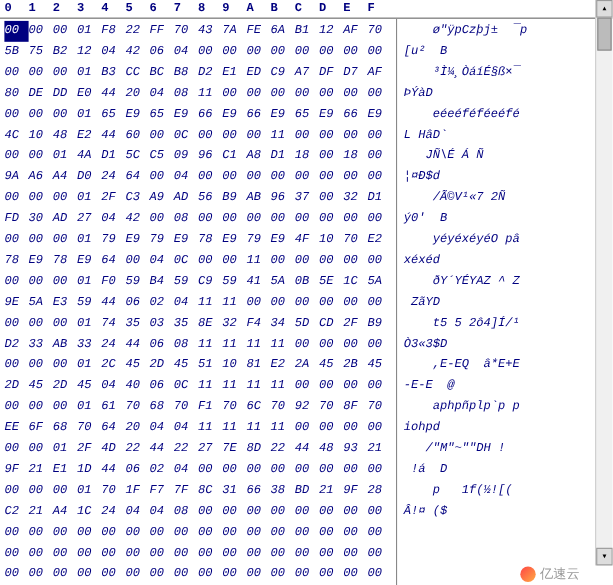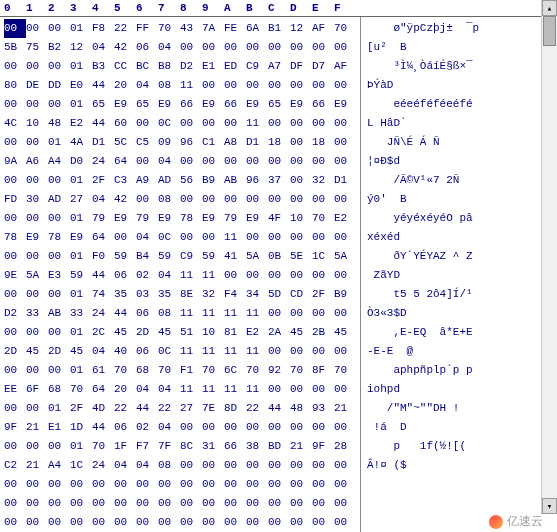--- a/index.html
+++ b/index.html
@@ -1,30 +1,30 @@
 <!DOCTYPE html>
 <html><head>
 <meta charset="utf-8">
 <style>
   * { margin: 0; padding: 0; box-sizing: border-box; }
   body { font-family: "Courier New", monospace; font-size: 11px; background: #fff; color: #000080; width: 557px; height: 532px; overflow: hidden; position: relative; }
   .hexview { display: flex; flex-direction: column; height: 100%; }
   .header { display: flex; border-bottom: 1px solid #666; padding: 2px 4px; font-weight: bold; color: #000080; }
   .header span { display: inline-block; width: 22px; text-align: left; }
-  .body { display: flex; flex: 1; overflow: hidden; }
+  .body { display: flex; flex: 1; overflow: hidden; font-style: italic; }
   .hexcols { padding: 2px 4px; border-right: 1px solid #888; line-height: 19px; white-space: pre; color: #000080; }
   .hexrow { display: block; }
   .hexrow span { display: inline-block; width: 22px; text-align: left; cursor: text; }
   .hexrow span.sel { background: #000080; color: #fff; }
   .ascii { padding: 2px 6px; line-height: 19px; white-space: pre; color: #000080; flex:1; }
   .ascii div { height: 19px; cursor: text; }
   .scrollbar { position: absolute; right: 0; top: 0; bottom: 18px; width: 16px; background: #f0f0f0; border-left: 1px solid #ccc; }
   .scroll-btn { height: 16px; background: #ddd; border: 1px solid #999; display:flex; align-items:center; justify-content:center; font-size:9px; color:#000; }
   .scroll-thumb { position:absolute; top:16px; left:1px; right:1px; height:30px; background:#bbb; border:1px solid #888; }
-  .watermark { position: absolute; right: 14px; bottom: 2px; font-size: 12px; font-family: Arial, sans-serif; color: #999; display:flex; align-items:center; gap:4px; }
+  .watermark { position: absolute; right: 30px; bottom: 2px; font-size: 12px; font-family: Arial, sans-serif; color: #999; display:flex; align-items:center; gap:4px; }
   .watermark .logo { width:14px; height:14px; background: linear-gradient(135deg,#f44,#fa4); border-radius:50%; }
 </style>
 </head>
 <body>
 
 <div class="hexview">
   <div class="header">
       <span>0</span>
       <span>1</span>
       <span>2</span>

